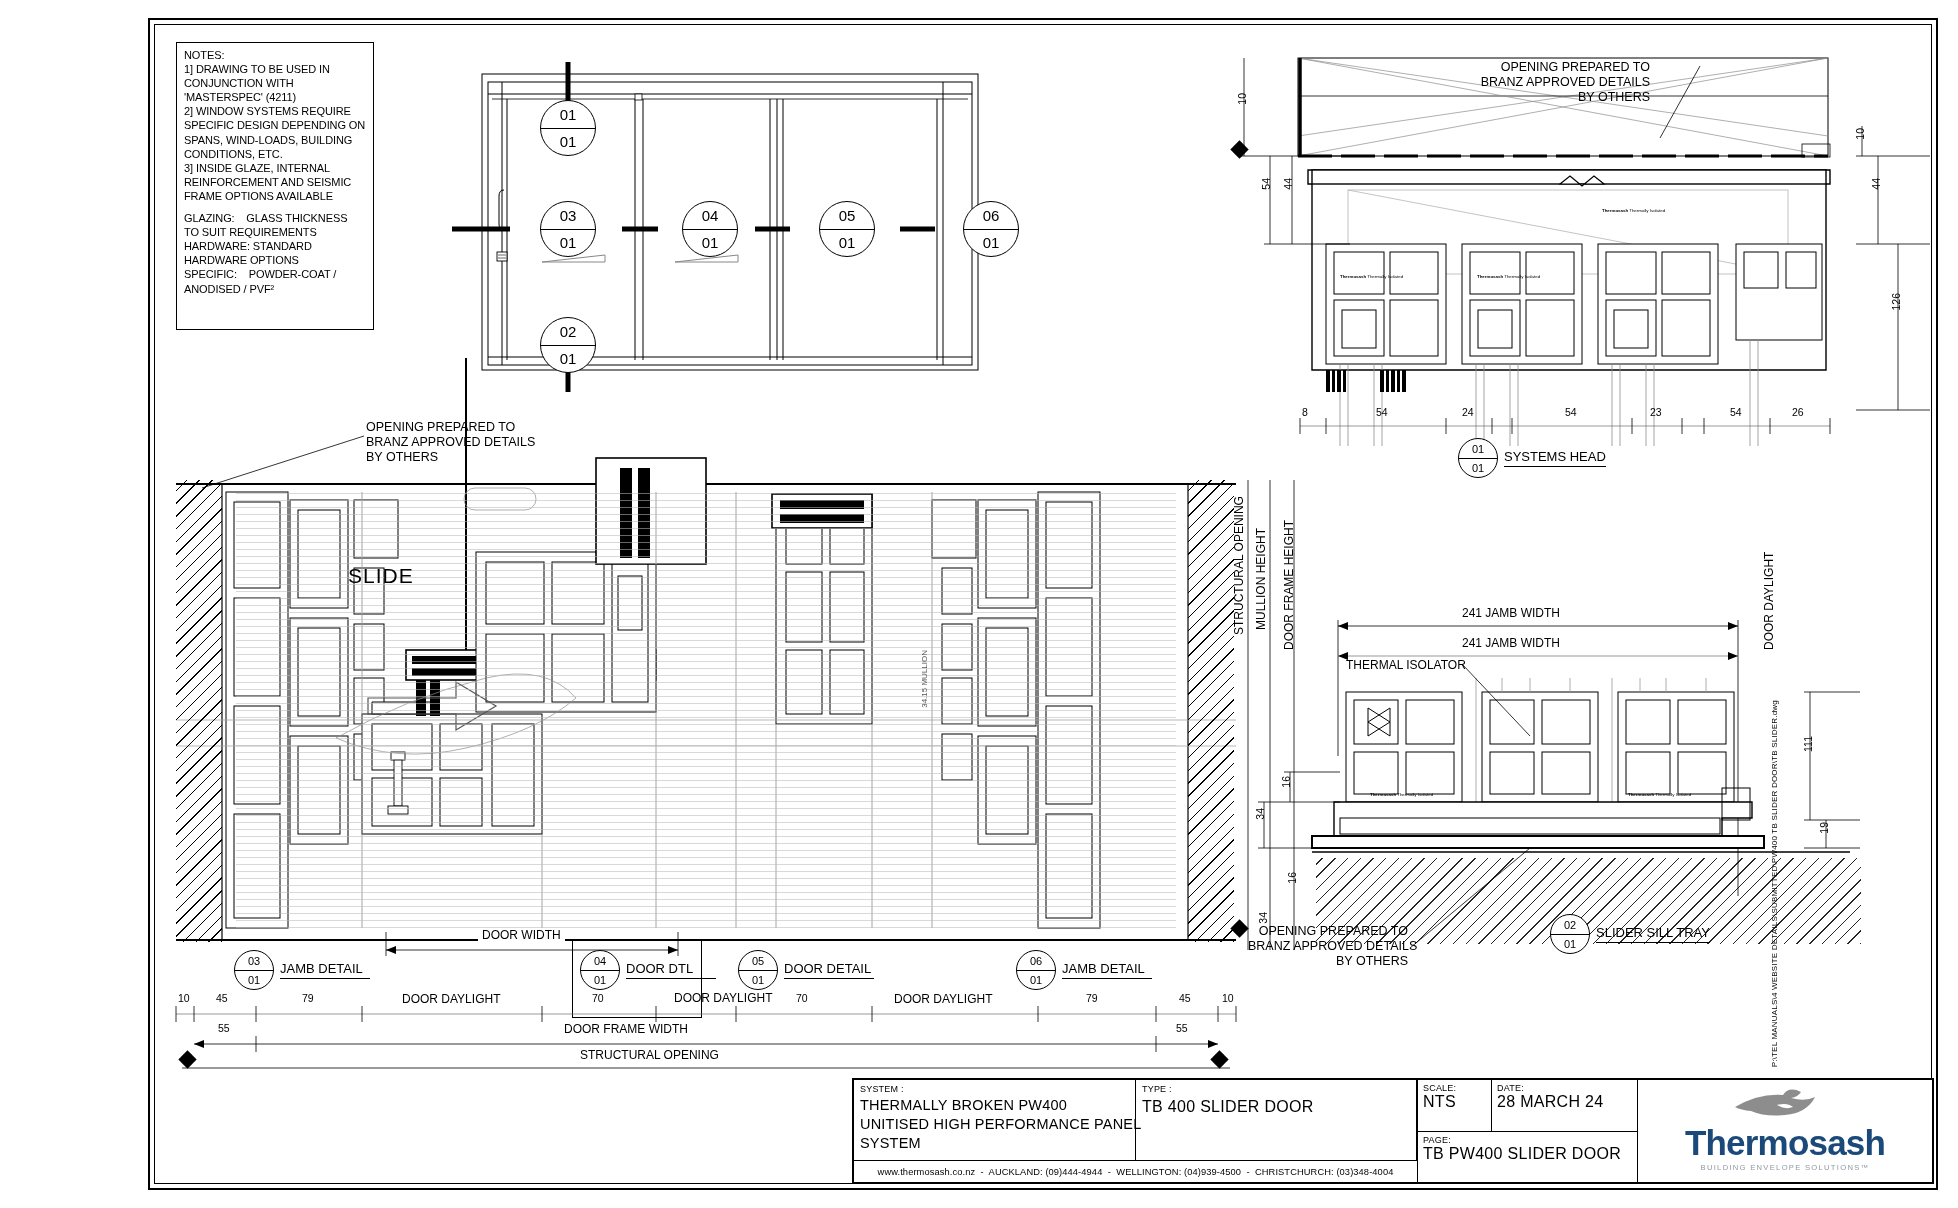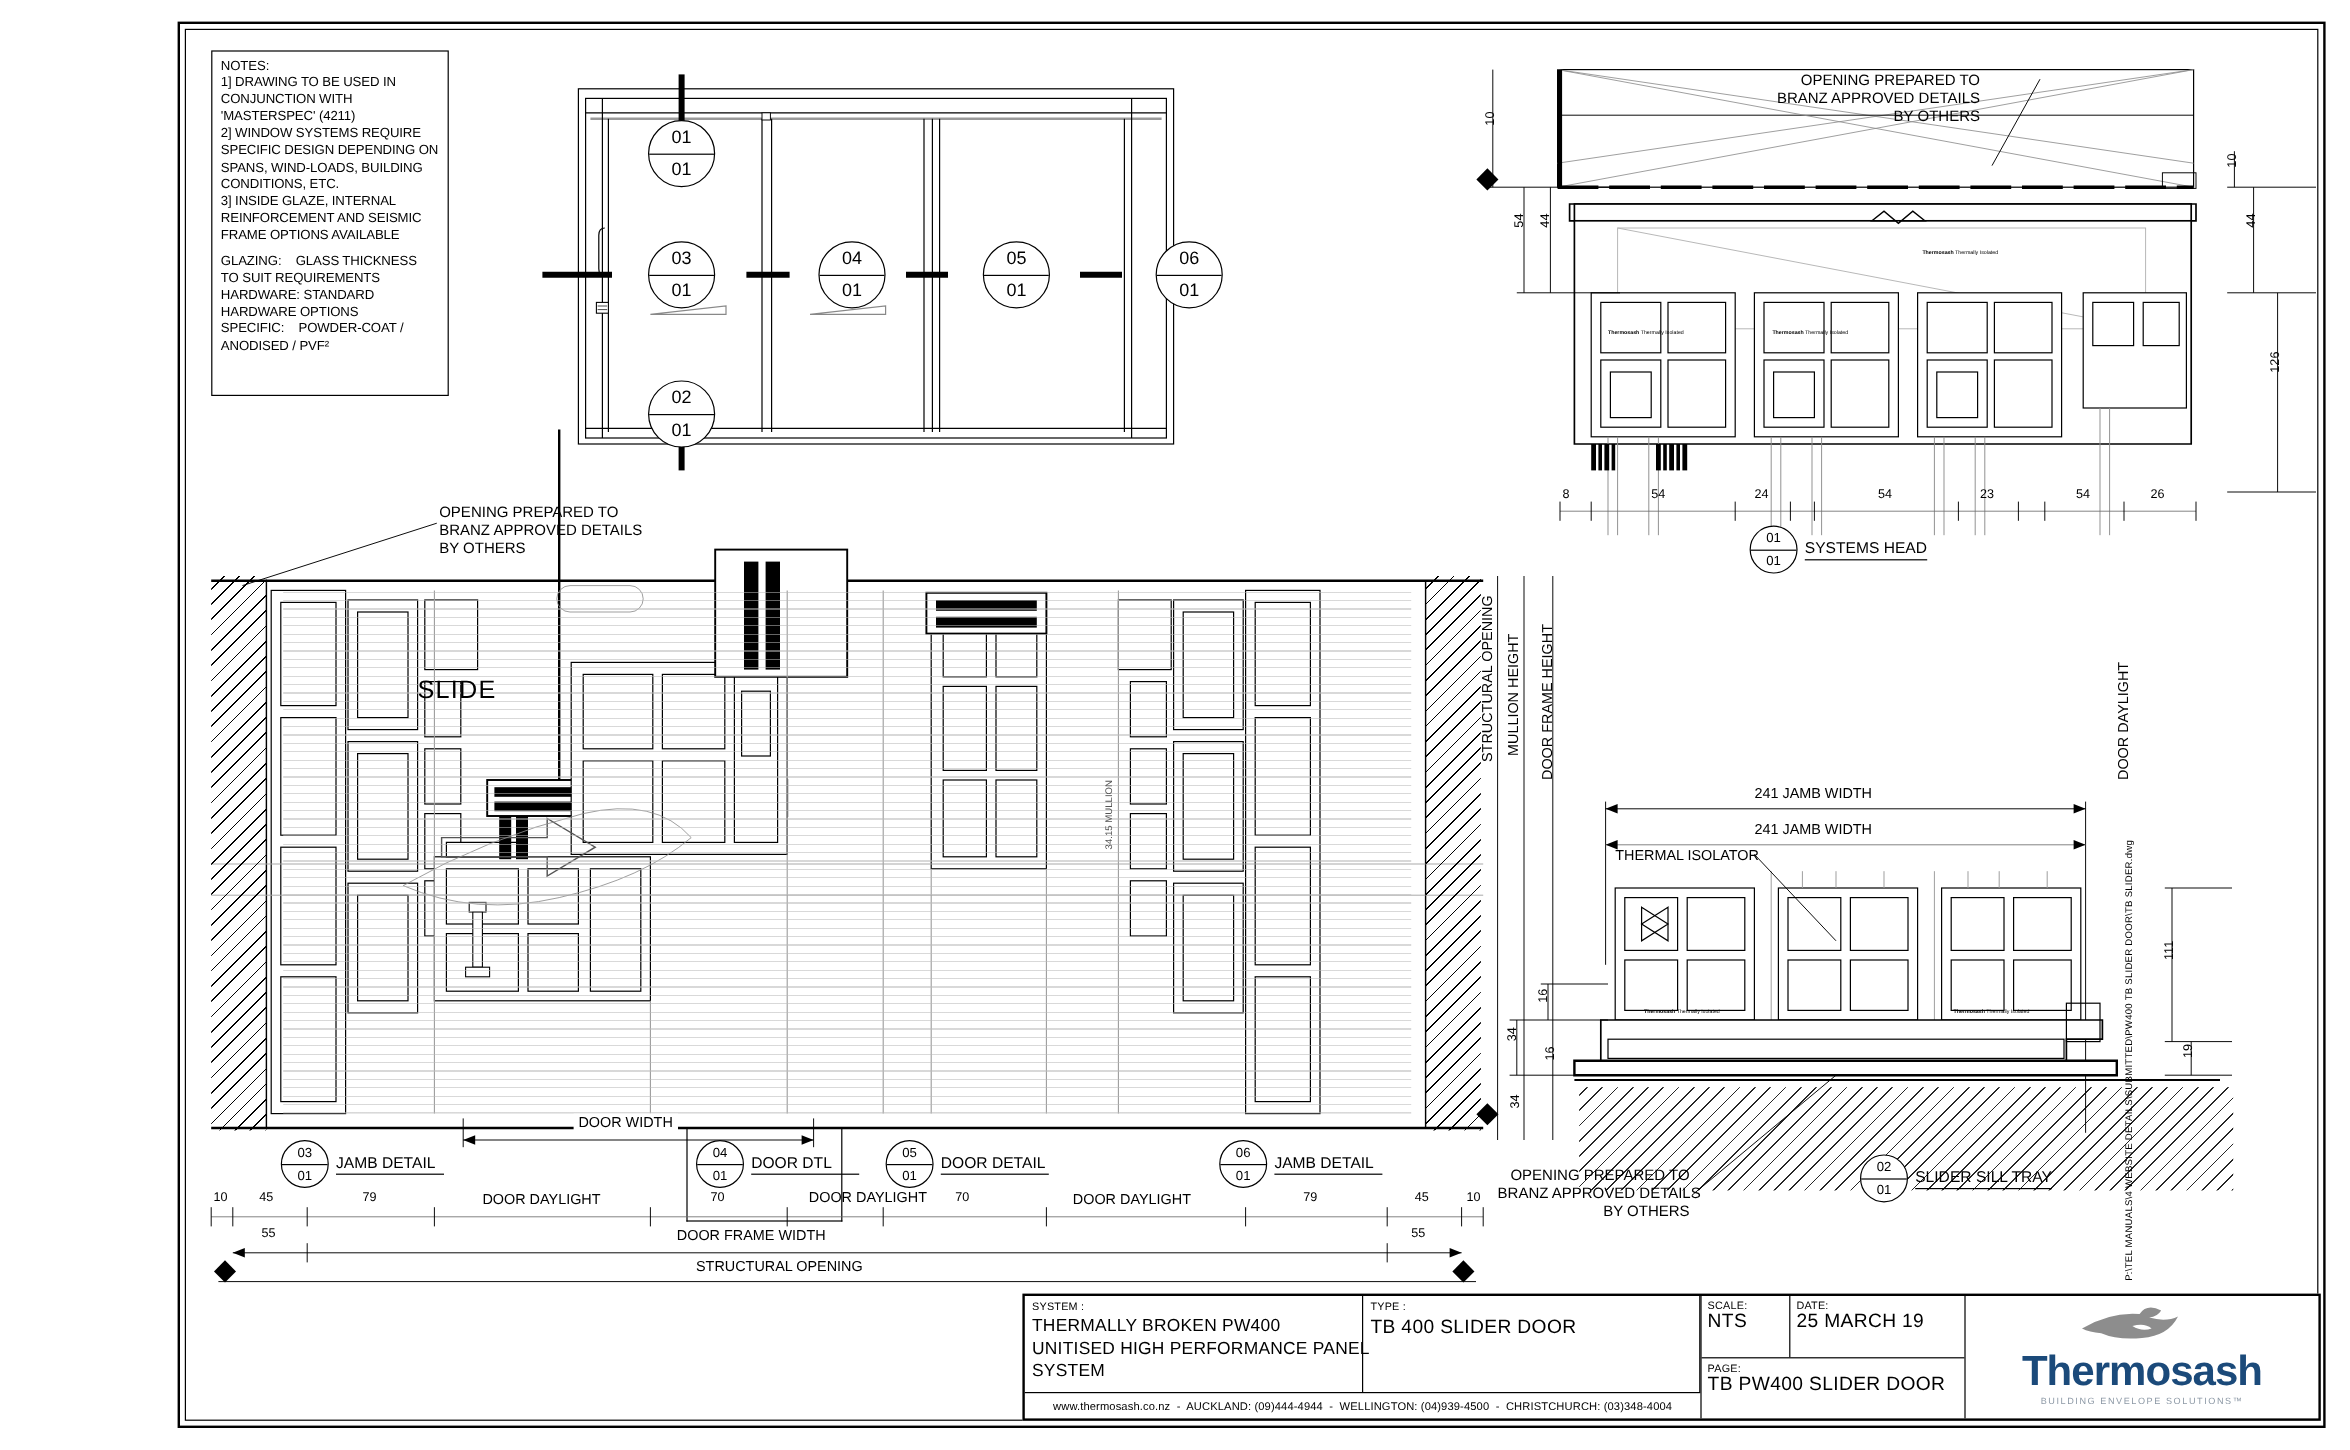--- a/index.html
+++ b/index.html
@@ -359,21 +359,21 @@
   <div class="callout" style="left:228px;top:400px;">
     <div class="circ">
       <span class="cnum">01</span>
       <span class="cdiv"></span>
       <span class="cnum">01</span>
     </div>
     <div class="lbl">SYSTEMS HEAD</div>
   </div>
 </div>
 
-<div class="abs" style="left:1230px;top:644px;width:710px;height:420px;">
+<div class="abs" style="left:1230px;top:596px;width:710px;height:420px;">
   <svg width="710" height="420" viewBox="0 0 710 420">
 
     <line x1="108" y1="30" x2="508" y2="30" class="dimline"></line>
     <line x1="108" y1="24" x2="108" y2="160" class="dimline"></line>
     <line x1="508" y1="24" x2="508" y2="300" class="dimline"></line>
     <line x1="108" y1="60" x2="508" y2="60" class="dimlineg"></line>
     <path d="M108 30 l10 -4 v8 z" fill="#000"></path>
     <path d="M508 30 l-10 -4 v8 z" fill="#000"></path>
     <path d="M108 60 l10 -4 v8 z" fill="#000"></path>
     <path d="M508 60 l-10 -4 v8 z" fill="#000"></path>
@@ -767,21 +767,21 @@
   </div>
 
   <div id="tb-mid">
     <div id="tb-scale-row">
       <div id="tb-scale">
         <div class="tb-lab">SCALE:</div>
         <div class="tb-val">NTS</div>
       </div>
       <div id="tb-date">
         <div class="tb-lab">DATE:</div>
-        <div class="tb-val">25 MARCH 19</div>
+        <div class="tb-val">28 MARCH 24</div>
       </div>
     </div>
     <div id="tb-page">
       <div class="tb-lab">PAGE:</div>
       <div class="tb-val">TB PW400 SLIDER DOOR</div>
     </div>
   </div>
 
   <div id="tb-logo">
     <svg width="120" height="34" viewBox="0 0 120 34">

